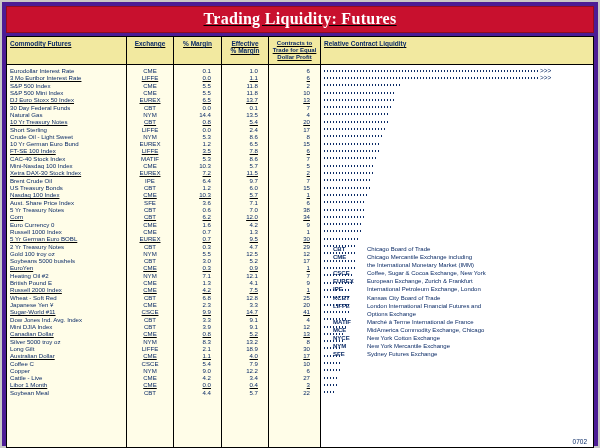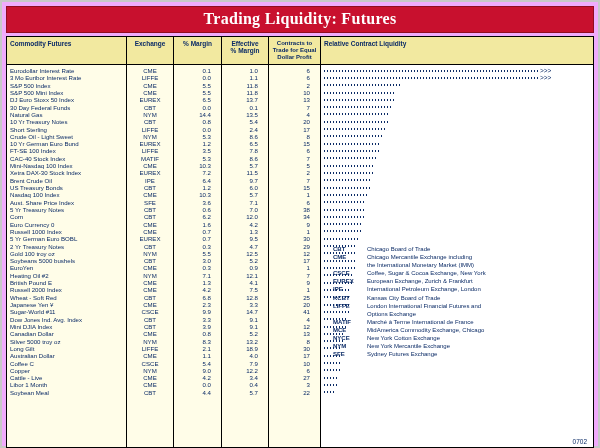--- a/index.html
+++ b/index.html
@@ -7,21 +7,22 @@
     width:600px;height:448px;
     background:#ffffff;
     font-family:"Liberation Sans", sans-serif;
     overflow:hidden;
   }
   .page{
     position:relative;
     width:600px;height:448px;
     box-sizing:border-box;
     border:2px solid #c8c8c8;
-    background:#f0abfc;
+    background:#4c1d95;
+    text-decoration:underline;
   }
   .title-bar{
     margin:4px 4px 0 4px;
     background:#c8102e;
     color:#ffffff;
     text-align:center;
     font-family:"Liberation Serif", serif;
     font-weight:bold;
     font-size:16px;
     letter-spacing:.3px;

